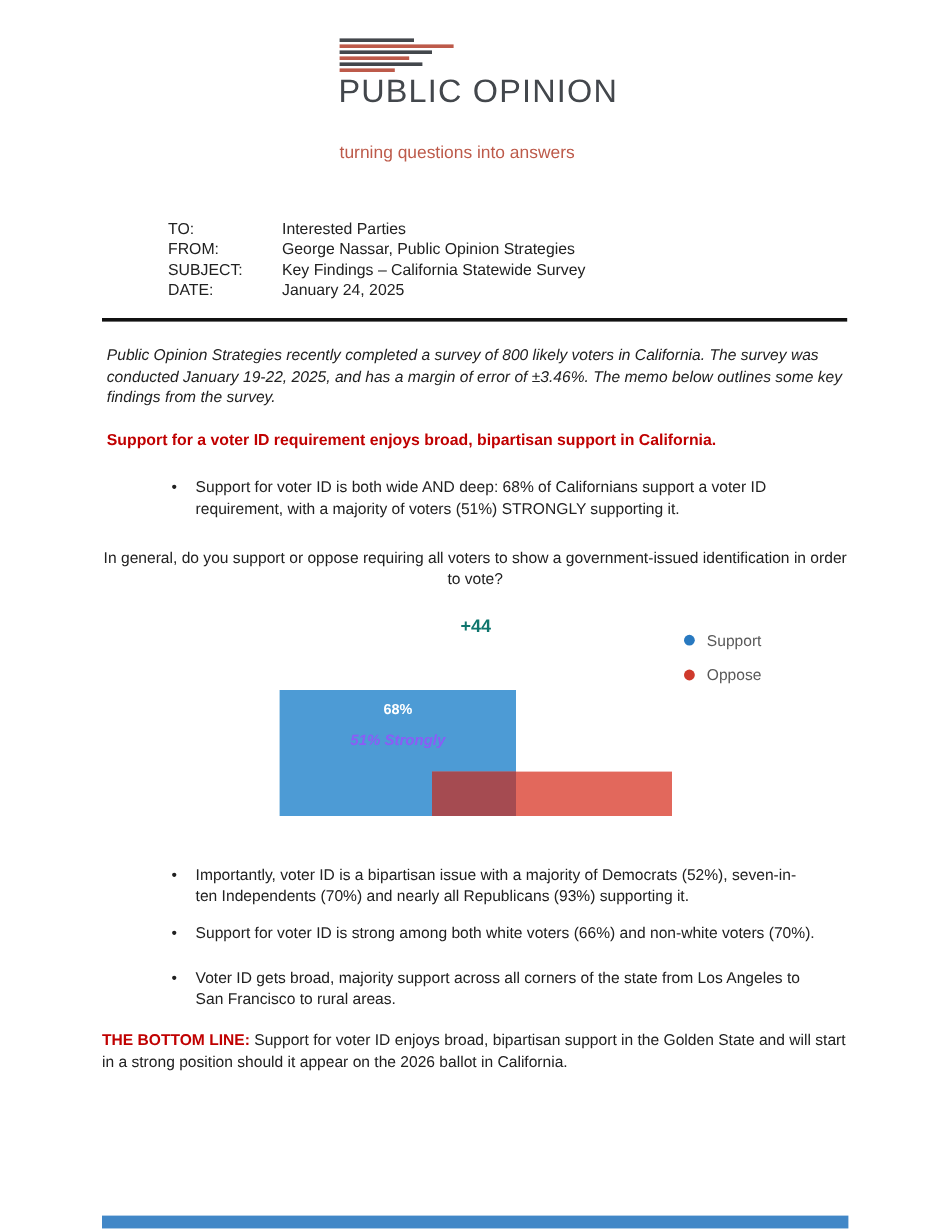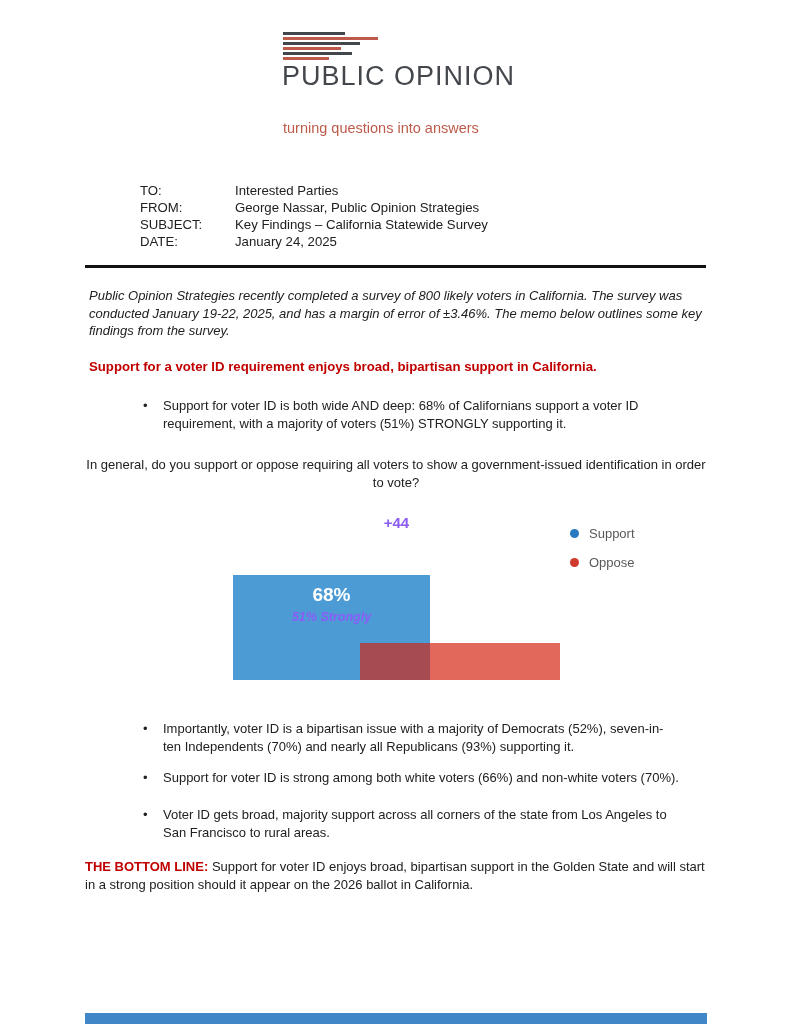--- a/index.html
+++ b/index.html
@@ -32,31 +32,31 @@
   .red-heading { position:absolute; left:89px; top:359px; width:618px; font-weight:bold; font-size:13.2px; color:#c00000; }
   .bullet { position:absolute; font-size:13px; line-height:17.5px; }
   .bullet .marker { position:absolute; left:-20px; top:0; }
   .b1 { left:163px; top:397px; width:515px; }
   .b2 { left:163px; top:720px; width:515px; }
   .b3 { left:163px; top:769px; width:520px; }
   .b4 { left:163px; top:806px; width:515px; }
   .question { position:absolute; left:85px; top:456px; width:622px; font-size:13px; line-height:17.5px; text-align:center; }
 
   
-  .net-label { position:absolute; left:233px; top:514px; width:327px; text-align:center; font-weight:bold; font-size:15px; color:#8b5cf6; }
+  .net-label { position:absolute; left:233px; top:514px; width:327px; text-align:center; font-weight:bold; font-size:15px; color:#0f766e; }
   .legend { position:absolute; left:570px; top:526px; font-size:13px; color:#595959; }
   .legend-row { display:flex; align-items:center; margin-bottom:14px; }
   .legend-dot { width:9px; height:9px; border-radius:50%; margin-right:10px; flex:0 0 auto; }
   .dot-support { background:#2879c0; }
   .dot-oppose { background:#cf3a2c; }
   .bar { position:absolute; }
   .bar-support { left:233px; top:575px; width:197px; height:105px; background:#4d9bd5; }
   .bar-oppose  { left:360px; top:643px; width:200px; height:37px; background:#e2685c; }
   .bar-overlap { left:360px; top:643px; width:70px;  height:37px; background:#a54b51; }
-  .lbl-68 { position:absolute; left:233px; top:584px; width:197px; text-align:center; color:#ffffff; font-weight:bold; font-size:19px; }
+  .lbl-68 { position:absolute; left:233px; top:584px; width:197px; text-align:center; color:#ffffff; font-weight:bold; font-size:12px; }
   .lbl-51 { position:absolute; left:233px; top:610px; width:197px; text-align:center; color:#8b5cf6; font-weight:bold; font-style:italic; font-size:12.5px; }
   .lbl-24 { position:absolute; left:360px; top:651px; width:200px; text-align:center; color:#ffffff; font-weight:bold; font-size:15px; }
 
   
   .bottom-line { position:absolute; left:85px; top:858px; width:622px; font-size:13px; line-height:17.5px; }
   .bottom-line .bl-label { font-weight:bold; color:#c00000; }
 
   
   .bottom-bar { position:absolute; left:85px; top:1013px; width:622px; height:11px; background:#4187c7; }
 </style>

